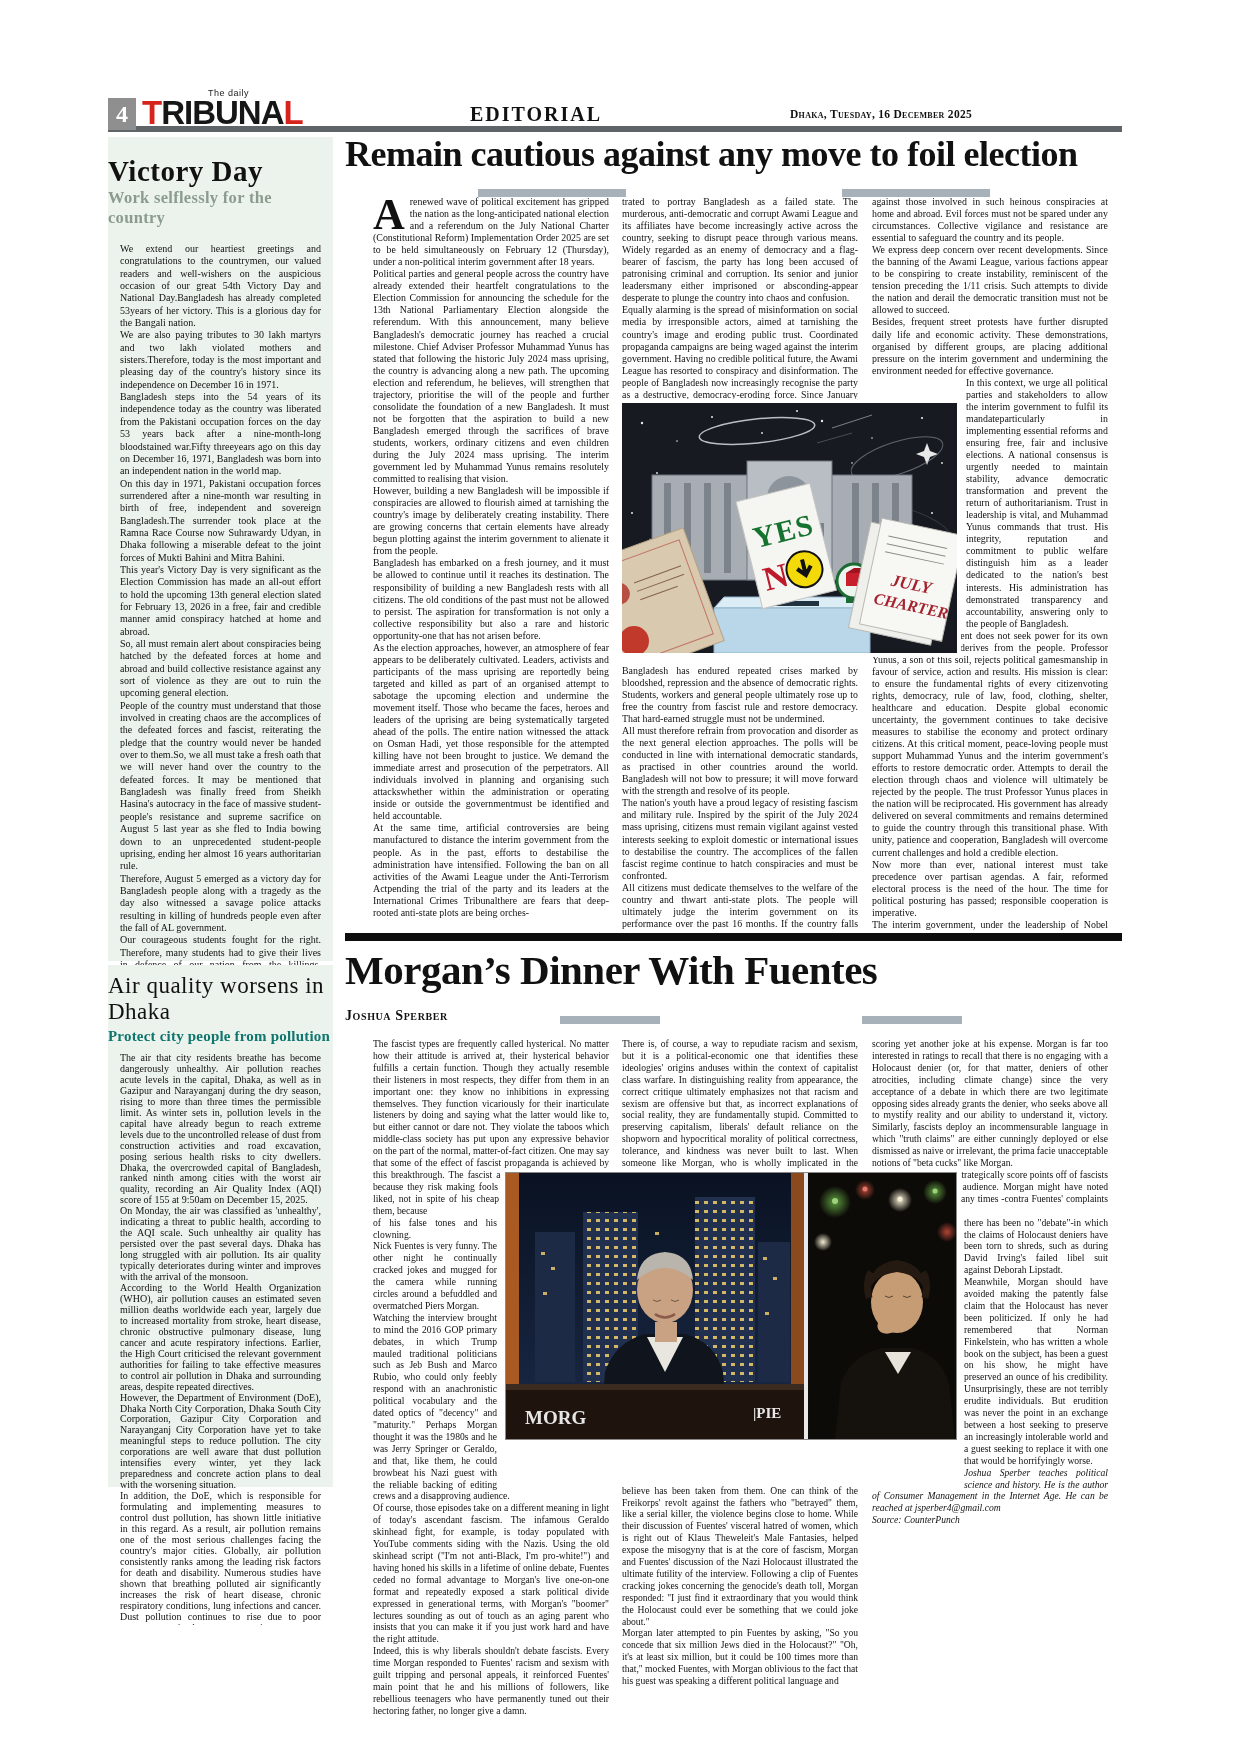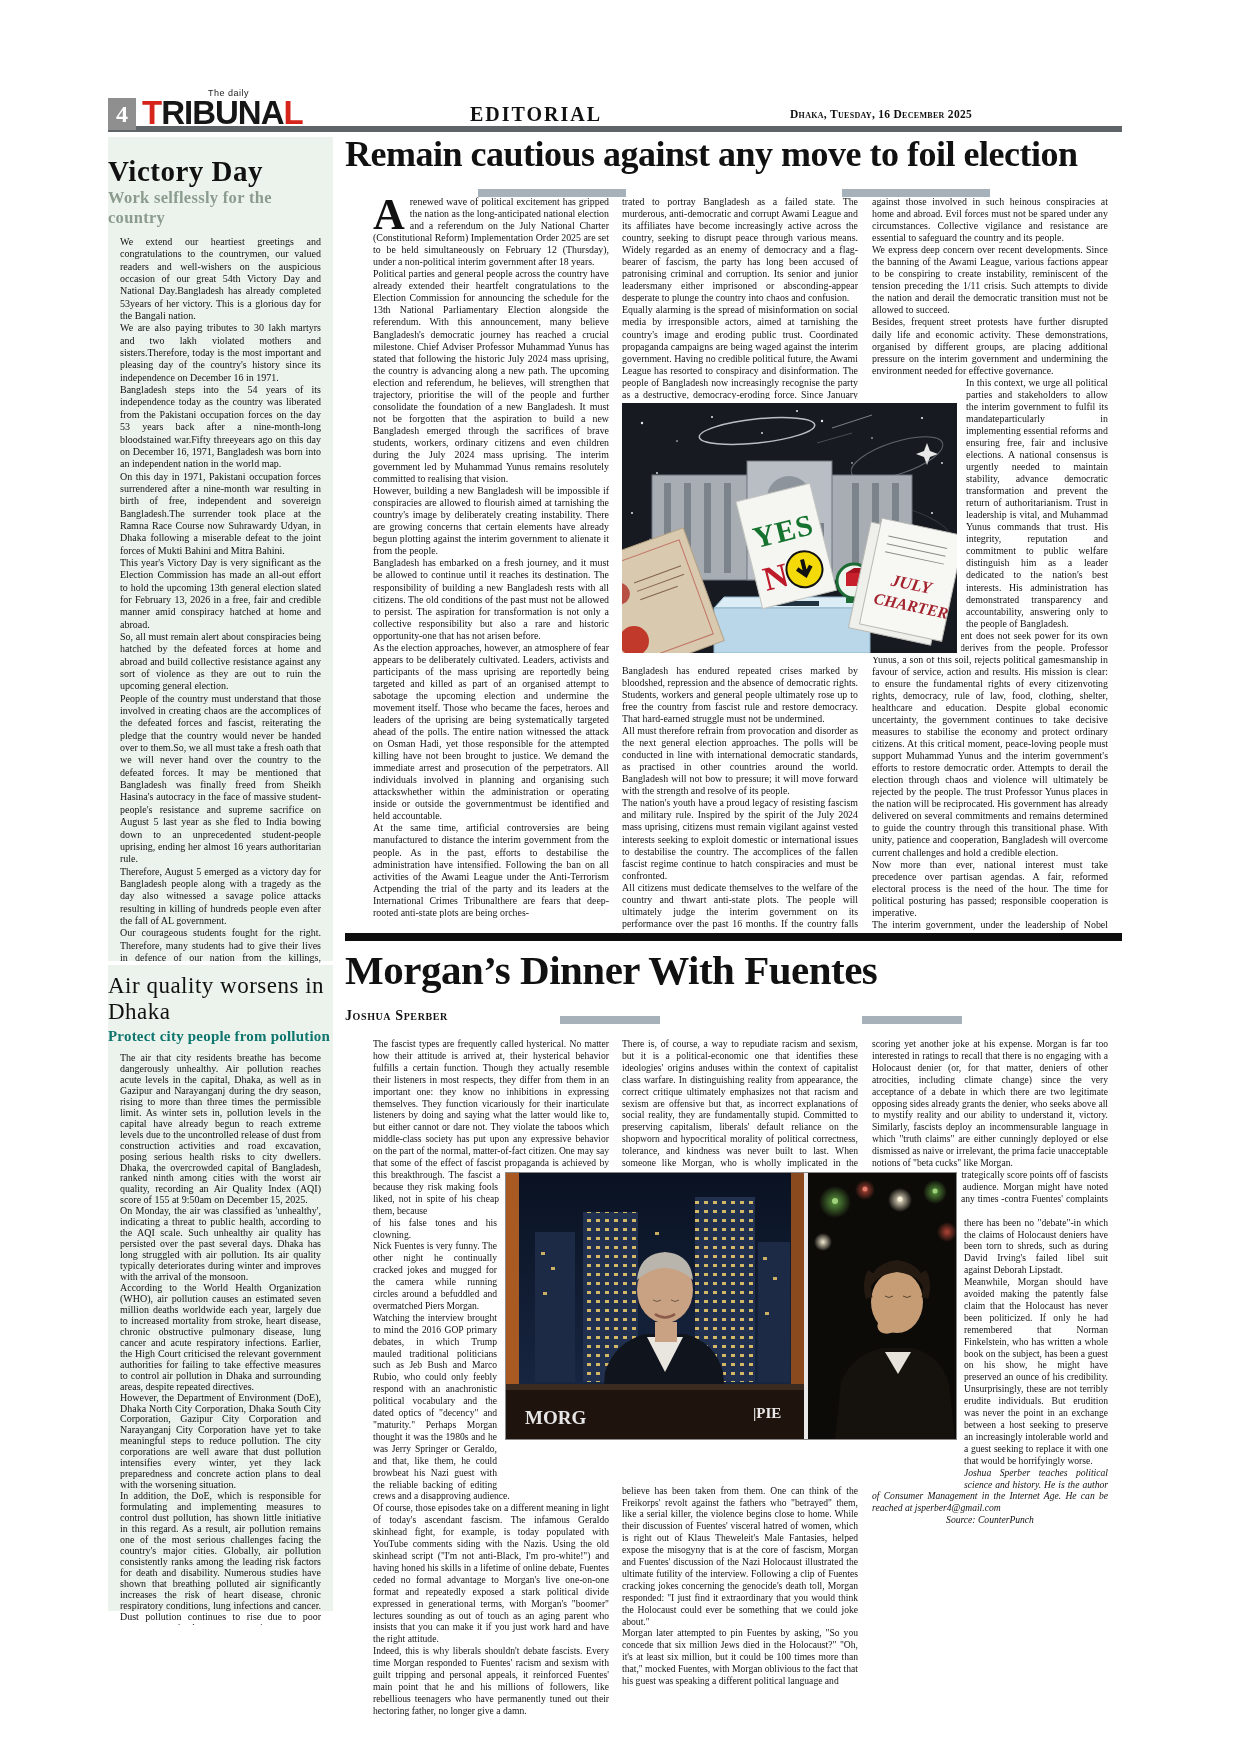--- a/index.html
+++ b/index.html
@@ -34,42 +34,42 @@
   .byline{font-weight:bold;font-size:14px;font-variant:small-caps;letter-spacing:.6px}
   .ncol{position:absolute;width:236px;height:736px;font-size:9.9px;line-height:12.05px;overflow:hidden;text-align:justify}
   .dropcap{float:left;font-weight:bold;font-size:44px;line-height:34px;padding:2px 5px 0 0}
   .imgspacer{width:100%}
   .floatL{float:left}
   .floatR{float:right}
   
   .morganhead{font-weight:bold;font-size:41px;letter-spacing:-.5px}
   .mcol{position:absolute;width:236px;height:712px;font-size:9.6px;line-height:11.9px;overflow:hidden;text-align:justify}
   .italic{font-style:italic}
-  .tail{text-align:center}
+  .tail{text-align:left}
   svg text{font-family:"Liberation Serif",serif}
   .artframe{outline:4px solid #fff}
 </style>
 </head>
 <body>
 
 <div id="canvas">
 
   <div class="abs hrule" style="left:108px;top:126px;width:1014px;height:6px"></div>
   <div class="abs pagenum" style="left:108px;top:98px;width:28px;height:32px">4</div>
   <div class="abs" style="left:142px;top:88px">
     <span class="thedaily">The daily</span>
     <span class="masthead"><span class="m-red">T</span><span class="m-blk">RIBUNA</span><span class="m-red">L</span></span>
   </div>
   <div class="abs center section-title" style="left:470px;top:103px;width:300px">EDITORIAL</div>
   <div class="abs dateline" style="left:790px;top:108px;width:292px;text-align:left">Dhaka, Tuesday, 16 December 2025</div>
 
   <div class="abs greenbox" style="left:108px;top:137px;width:225px;height:824px">
     <div class="center lefttitle-b" style="margin-top:18px">Victory Day</div>
     <div class="center leftsub" style="">Work selflessly for the country</div>
-    <div class="leftbody" style="margin:8px 12px 0 12px;height:748px">
+    <div class="leftbody" style="margin:15px 12px 0 12px;height:748px">
       <p class="bp">We extend our heartiest greetings and congratulations to the countrymen, our valued readers and well-wishers on the auspicious occasion of our great 54th Victory Day and National Day.Bangladesh has already completed 53years of her victory. This is a glorious day for the Bangali nation.</p>
       <p class="bp">We are also paying tributes to 30 lakh martyrs and two lakh violated mothers and sisters.Therefore, today is the most important and pleasing day of the country's history since its independence on December 16 in 1971.</p>
       <p class="bp">Bangladesh steps into the 54 years of its independence today as the country was liberated from the Pakistani occupation forces on the day 53 years back after a nine-month-long bloodstained war.Fifty threeyears ago on this day on December 16, 1971, Bangladesh was born into an independent nation in the world map.</p>
       <p class="bp">On this day in 1971, Pakistani occupation forces surrendered after a nine-month war resulting in birth of free, independent and sovereign Bangladesh.The surrender took place at the Ramna Race Course now Suhrawardy Udyan, in Dhaka following a miserable defeat to the joint forces of Mukti Bahini and Mitra Bahini.</p>
       <p class="bp">This year's Victory Day is very significant as the Election Commission has made an all-out effort to hold the upcoming 13th general election slated for February 13, 2026 in a free, fair and credible manner amid conspiracy hatched at home and abroad.</p>
       <p class="bp">So, all must remain alert about conspiracies being hatched by the defeated forces at home and abroad and build collective resistance against any sort of violence as they are out to ruin the upcoming general election.</p>
       <p class="bp">People of the country must understand that those involved in creating chaos are the accomplices of the defeated forces and fascist, reiterating the pledge that the country would never be handed over to them.So, we all must take a fresh oath that we will never hand over the country to the defeated forces.  It may be mentioned that Bangladesh was finally freed from Sheikh Hasina's autocracy in the face of massive student-people's resistance and supreme sacrifice on August 5 last year as she fled to India bowing down to an unprecedented student-people uprising, ending her almost 16 years authoritarian rule.</p>
       <p class="bp">Therefore, August 5 emerged as a victory day for Bangladesh people along with a tragedy as the day also witnessed a savage police attacks resulting in killing of hundreds people even after the fall of AL government.</p>
       <p class="bp">Our courageous students fought for the right. Therefore, many students had to give their lives in defence of our nation from the killings, repressions, oppressions, tortures, humiliations, forced disappearances, corruptions, misdeeds and misrules.  We are very lucky because we have brave students who have shouldered the responsibility of this nation during this critical juncture. We salute our students for creating another history in the country again like in 1952, 1969, 1971, 19990 and 2024. On this august occasion, we all must forget the vengeance and revenge and strengthen the hands of the government, political parties, students and youth to maintain a peaceful environment in the country. We the general people of the country now should concentrate to building a knowledge-based and non-discrimination society.</p>
 
@@ -321,21 +321,21 @@
           <path d="M366 100 q-6 10 -2 26 M418 100 q6 10 2 26" stroke="#241a12" stroke-width="7" fill="none"></path>
           <ellipse cx="384" cy="152" rx="12" ry="9" fill="#c59c74" transform="rotate(-25 384 152)"></ellipse>
           <path d="M380 124 q4 3 8 0 M398 124 q4 3 8 0" stroke="#5a4632" fill="none"></path>
         </g>
       </g>
       <rect x="299" y="0" width="4" height="268" fill="#e9e9e9"></rect>
       <rect x="0.5" y="0.5" width="451" height="267" fill="none" stroke="#8a8a8a"></rect>
     </svg>
   </div>
 
-  <div class="abs greenbox" style="left:108px;top:965px;width:225px;height:646px">
+  <div class="abs greenbox" style="left:108px;top:965px;width:225px;height:522px">
     <div class="center lefttitle-n" style="margin-top:8px">Air quality worsens in Dhaka</div>
     <div class="center leftsub2" style="margin-top:3px">Protect city people from pollution</div>
     <div class="leftbody2 just" style="margin:8px 12px 0 12px;height:572px">
       <p class="bp">The air that city residents breathe has become dangerously unhealthy. Air pollution reaches acute levels in the capital, Dhaka, as well as in Gazipur and Narayanganj during the dry season, rising to more than three times the permissible limit. As winter sets in, pollution levels in the capital have already begun to reach extreme levels due to the uncontrolled release of dust from construction activities and road excavation, posing serious health risks to city dwellers. Dhaka, the overcrowded capital of Bangladesh, ranked ninth among cities with the worst air quality, recording an Air Quality Index (AQI) score of 155 at 9:50am on December 15, 2025.</p>
       <p class="bp">On Monday, the air was classified as 'unhealthy', indicating a threat to public health, according to the AQI scale. Such unhealthy air quality has persisted over the past several days. Dhaka has long struggled with air pollution. Its air quality typically deteriorates during winter and improves with the arrival of the monsoon.</p>
       <p class="bp">According to the World Health Organization (WHO), air pollution causes an estimated seven million deaths worldwide each year, largely due to increased mortality from stroke, heart disease, chronic obstructive pulmonary disease, lung cancer and acute respiratory infections. Earlier, the High Court criticised the relevant government authorities for failing to take effective measures to control air pollution in Dhaka and surrounding areas, despite repeated directives.</p>
       <p class="bp">However, the Department of Environment (DoE), Dhaka North City Corporation, Dhaka South City Corporation, Gazipur City Corporation and Narayanganj City Corporation have yet to take meaningful steps to reduce pollution. The city corporations are well aware that dust pollution intensifies every winter, yet they lack preparedness and concrete action plans to deal with the worsening situation.</p>
       <p class="bp">In addition, the DoE, which is responsible for formulating and implementing measures to control dust pollution, has shown little initiative in this regard. As a result, air pollution remains one of the most serious challenges facing the country's major cities. Globally, air pollution consistently ranks among the leading risk factors for death and disability. Numerous studies have shown that breathing polluted air significantly increases the risk of heart disease, chronic respiratory conditions, lung infections and cancer. Dust pollution continues to rise due to poor governance, inadequate preventive measures, weak enforcement of laws and the absence of effective action plans.</p>
 
     </div>

